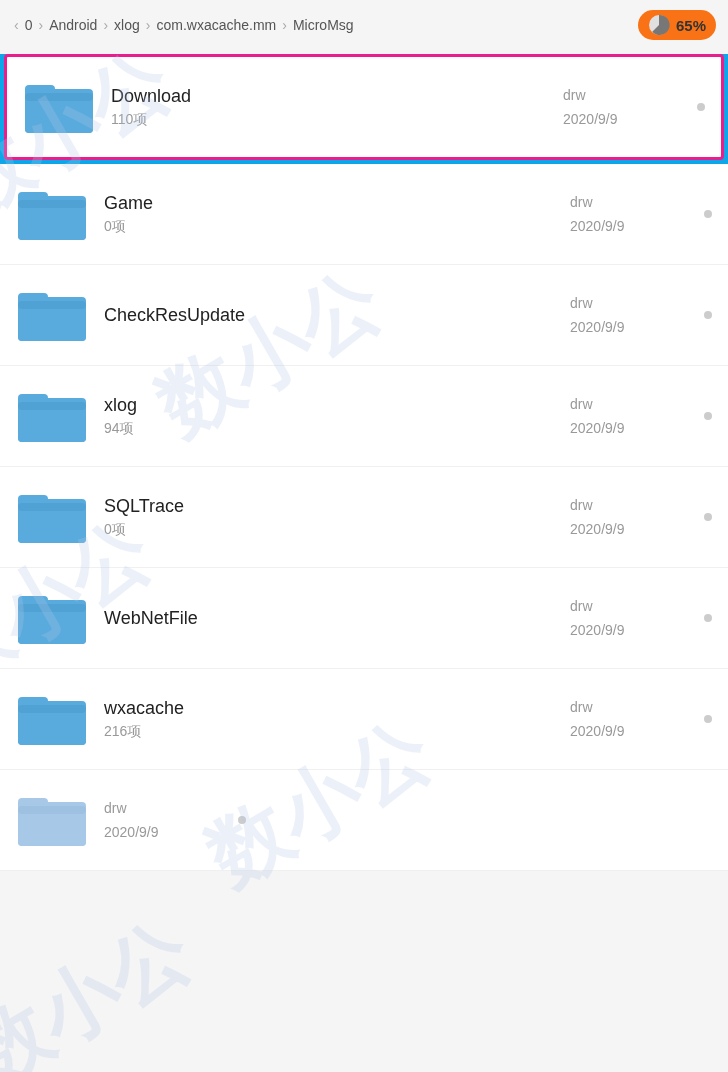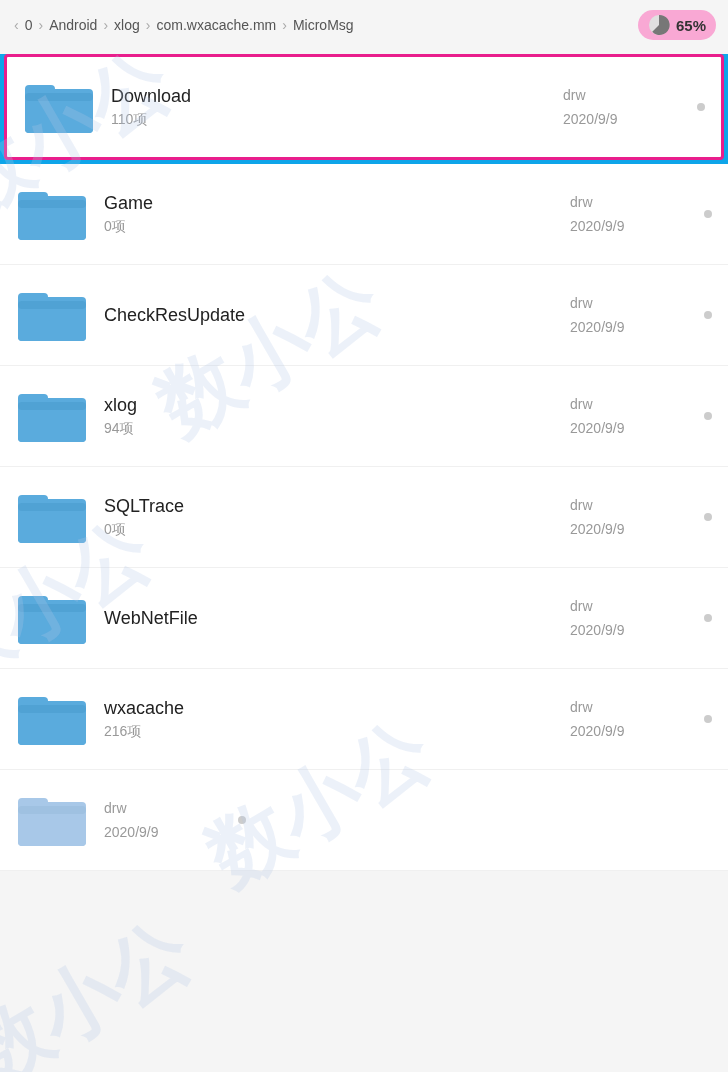--- a/index.html
+++ b/index.html
@@ -55,21 +55,21 @@
       font-size: 14px;
       color: #aaa;
       margin: 0 2px;
     }
 
     .storage-badge {
       margin-left: auto;
       display: flex;
       align-items: center;
       gap: 6px;
-      background: #f9a8d4;
+      background: #f97316;
       border-radius: 20px;
       padding: 4px 10px;
       font-size: 15px;
       font-weight: bold;
       color: #333;
     }
 
     .pie-icon {
       width: 22px;
       height: 22px;

